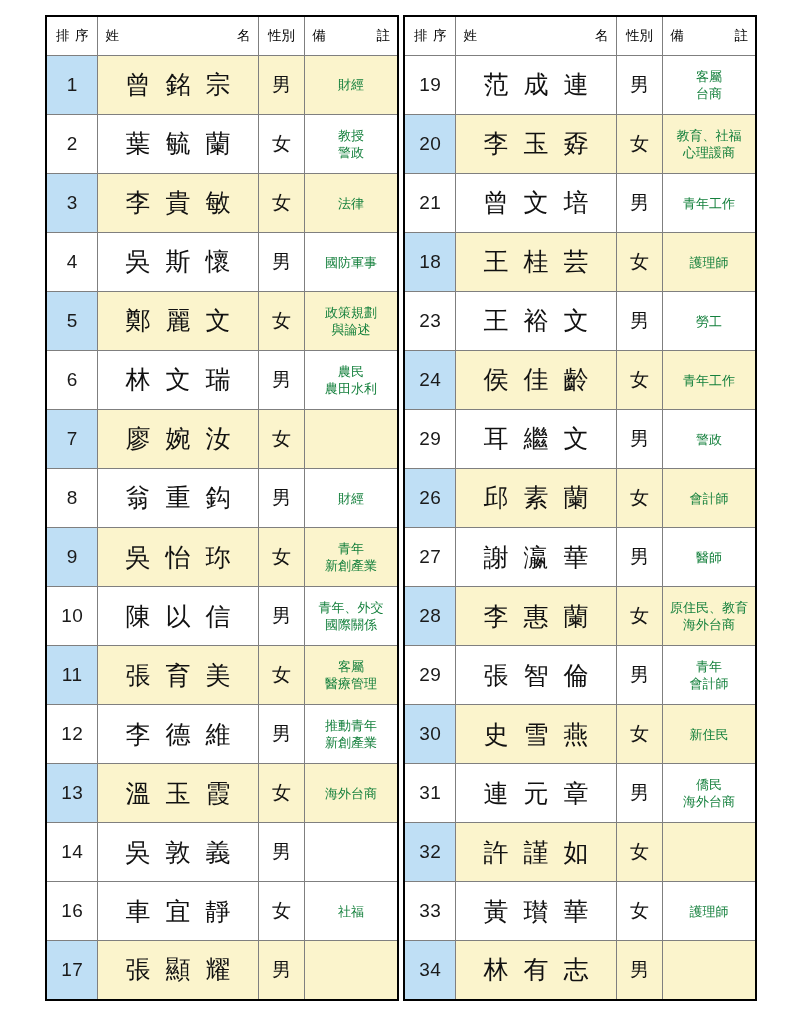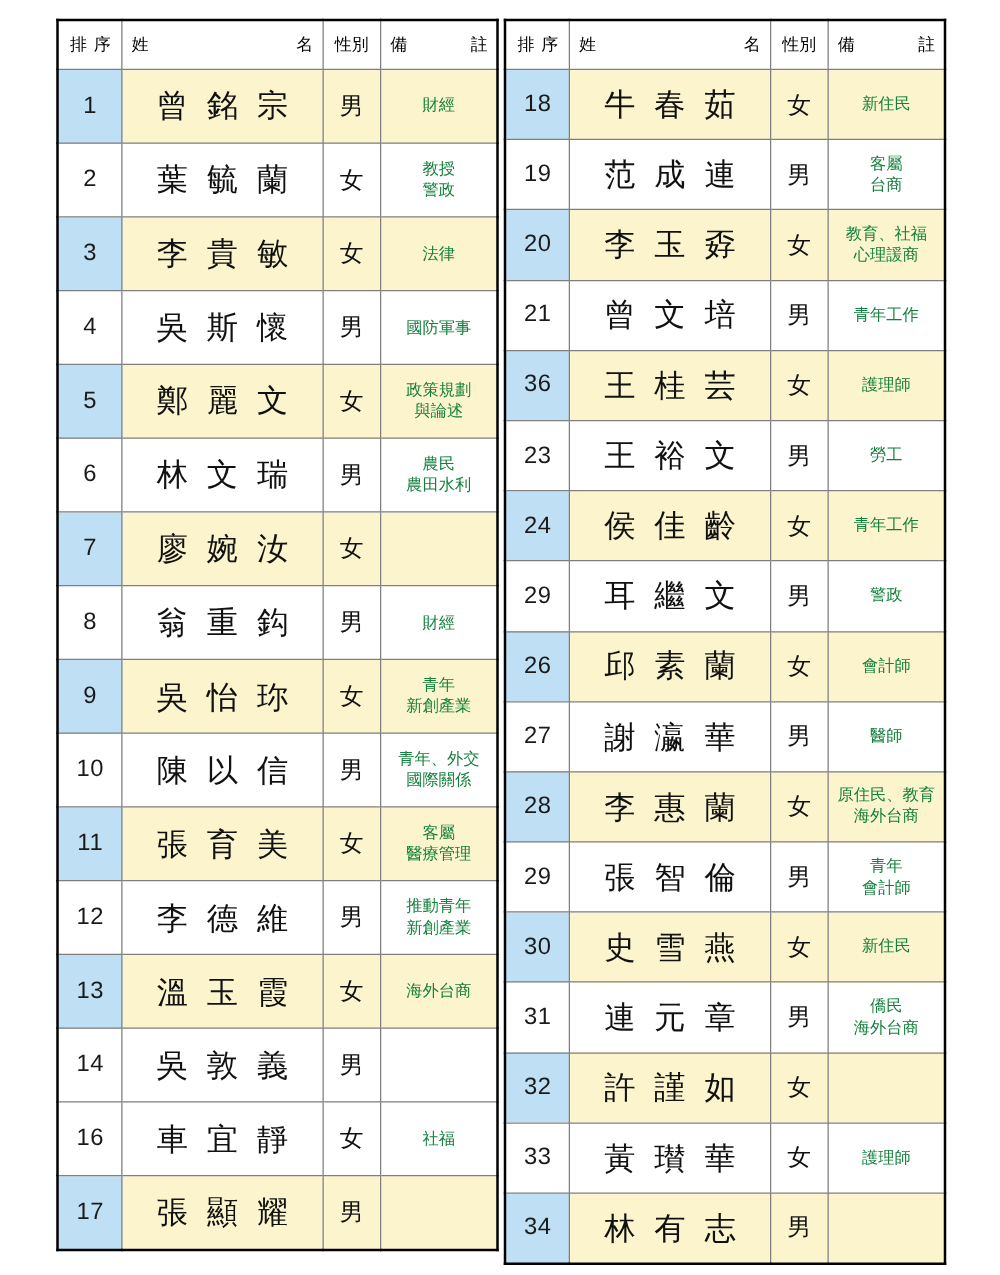--- a/index.html
+++ b/index.html
@@ -400,34 +400,20 @@
           </th>
           <th>
             <span class="hdr-label">
               <span class="hdr-ch">備</span>
               <span class="hdr-ch">註</span>
             </span>
           </th>
         </tr>
       </thead>
       <tbody>
-          <tr class="odd">
-            <td class="rank-cell">18</td>
-            <td class="name-cell">
-              <div class="name-inner">
-                <span>牛</span>
-                <span>春</span>
-                <span>茹</span>
-              </div>
-            </td>
-            <td class="sex-cell">女</td>
-            <td class="note-cell">
-              <span class="note-inner">新住民</span>
-            </td>
-          </tr>
           <tr class="even">
             <td class="rank-cell">19</td>
             <td class="name-cell">
               <div class="name-inner">
                 <span>范</span>
                 <span>成</span>
                 <span>連</span>
               </div>
             </td>
             <td class="sex-cell">男</td>
@@ -459,21 +445,21 @@
                 <span>文</span>
                 <span>培</span>
               </div>
             </td>
             <td class="sex-cell">男</td>
             <td class="note-cell">
               <span class="note-inner">青年工作</span>
             </td>
           </tr>
           <tr class="odd">
-            <td class="rank-cell">36</td>
+            <td class="rank-cell">18</td>
             <td class="name-cell">
               <div class="name-inner">
                 <span>王</span>
                 <span>桂</span>
                 <span>芸</span>
               </div>
             </td>
             <td class="sex-cell">女</td>
             <td class="note-cell">
               <span class="note-inner">護理師</span>

